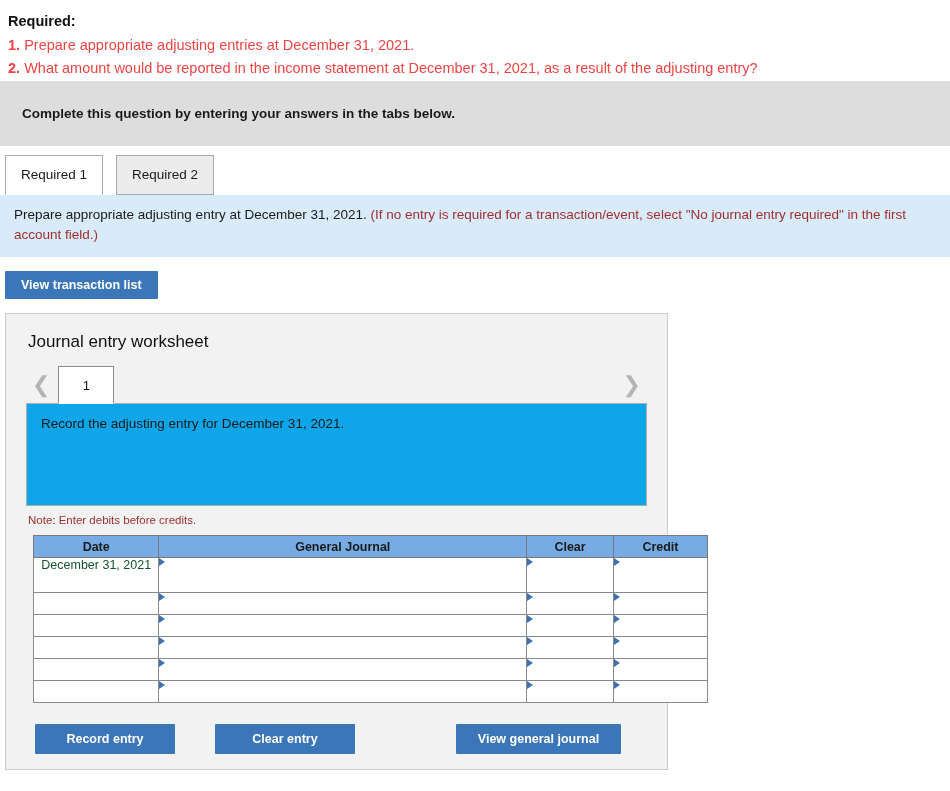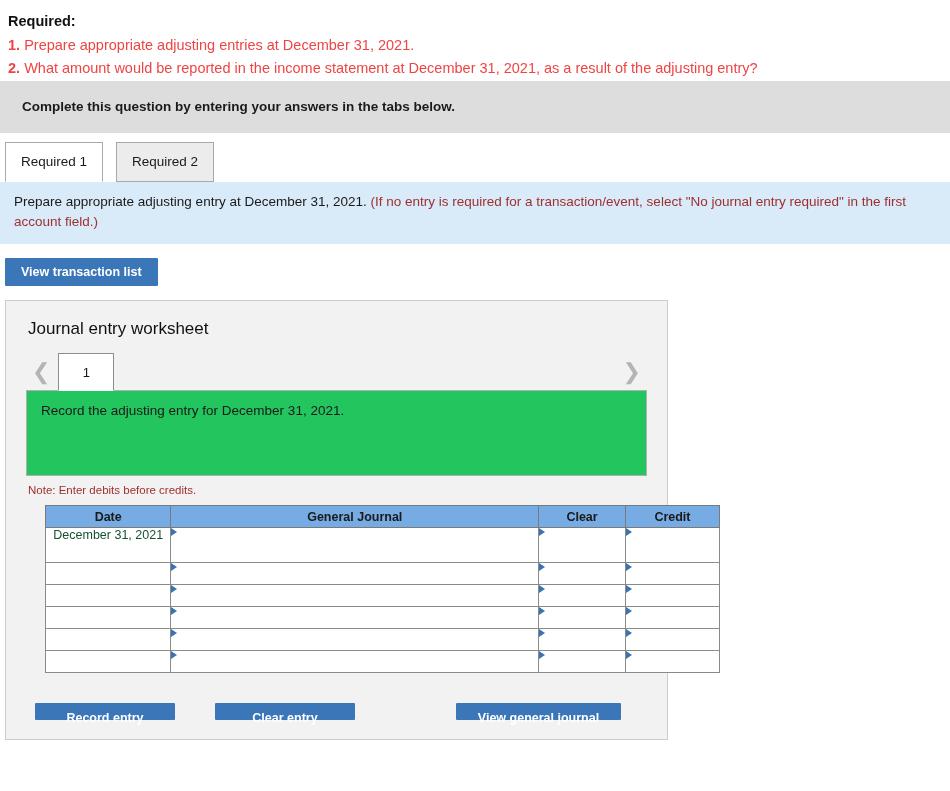--- a/index.html
+++ b/index.html
@@ -34,21 +34,21 @@
     line-height: 1.45;
     margin: 0 0 2px 0;
   }
   .required-line .num {
     font-weight: bold;
   }
 
   
   .gray-banner {
     background: #dddddd;
-    height: 52px;
+    height: 65px;
     display: flex;
     align-items: center;
     padding-left: 22px;
     box-sizing: border-box;
   }
   .gray-banner-text {
     font-weight: bold;
     font-size: 13.5px;
     color: #1a1a1a;
   }
@@ -168,43 +168,43 @@
     z-index: 3;
     position: relative;
     margin-left: 2px;
   }
   .pager-spacer {
     flex: 1;
   }
 
   
   .record-box {
-    background: #22c55e;
+    background: #0ea5e9;
     border: 1px solid #b0b0b0;
     box-sizing: border-box;
-    height: 86px;
+    height: 103px;
     padding: 12px 14px;
     font-size: 13.5px;
     color: #1a1a1a;
     position: relative;
     z-index: 1;
   }
 
   .note-line {
     color: #a03030;
     font-size: 11.5px;
     margin: 8px 0 9px 2px;
   }
 
   
   table.journal {
     border-collapse: collapse;
     table-layout: fixed;
     width: 675px;
-    margin-left: 19px;
+    margin-left: 7px;
     padding-left: 16px;
   }
   table.journal th {
     background: #76abe3;
     border: 1px solid #7a7a7a;
     font-size: 12.5px;
     font-weight: bold;
     color: #1a1a1a;
     height: 21px;
     text-align: center;
@@ -255,22 +255,22 @@
   
   .actions {
     margin-top: 18px;
     position: relative;
     height: 30px;
     width: 565px;
     margin-left: 2px;
   }
   .actions .btn-blue {
     position: absolute;
-    top: 12px;
-    height: 17px;
+    top: 3px;
+    height: 30px;
     line-height: 30px;
   }
   .btn-record  { left: 7px;   width: 140px; }
   .btn-clear   { left: 187px; width: 140px; }
   .btn-viewgj  { left: 428px; width: 165px; }
 </style>
 </head>
 <body>
 
 <div class="required-block">

